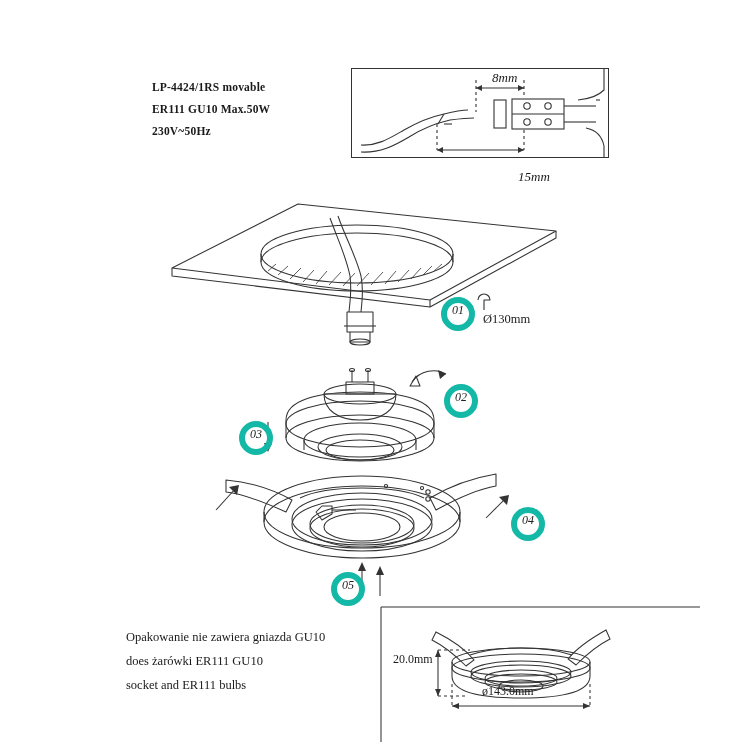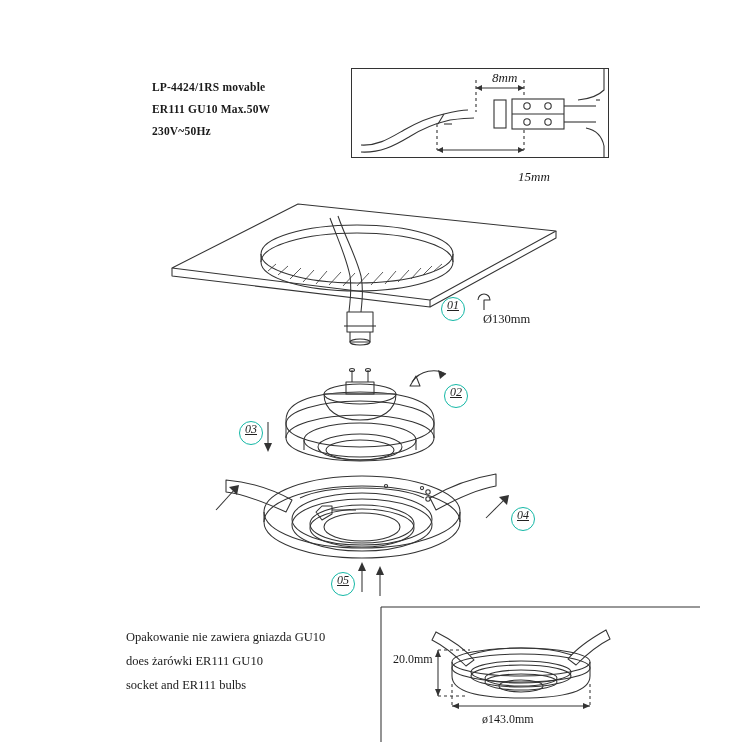--- a/index.html
+++ b/index.html
@@ -56,25 +56,24 @@
   
   .callout {
     position: absolute;
     font-family: "Liberation Serif", serif;
     font-style: italic;
     font-size: 12px;
     color: #222;
   }
   .callout .ell {
     display: inline-block;
-    border: 1px solid #14b8a6;
+    border: 6px solid #14b8a6;
     border-radius: 50%;
     padding: 1px 5px 9px 5px;
     line-height: 12px;
-    text-decoration: underline;
   }
   .c01 { left: 441px; top: 297px; }
   .c02 { left: 444px; top: 384px; }
   .c03 { left: 239px; top: 421px; }
   .c04 { left: 511px; top: 507px; }
   .c05 { left: 331px; top: 572px; }
   .dia130 {
     position: absolute;
     left: 483px;
     top: 297px;
@@ -96,21 +95,21 @@
     line-height: 24px;
     white-space: nowrap;
   }
   .sec-dim {
     position: absolute;
     font-family: "Liberation Serif", serif;
     font-size: 12px;
     white-space: nowrap;
   }
   .sec-h { left: 393px; top: 652px; }
-  .sec-w { left: 482px; top: 712px; }
+  .sec-w { left: 482px; top: 684px; }
   svg { display: block; }
   .sv { position: absolute; left: 0; top: 0; }
 </style>
 </head>
 <body>
 
 <div class="sheet">
 
   <div class="spec-block">
     <div class="spec-line">LP-4424/1RS movable</div>

